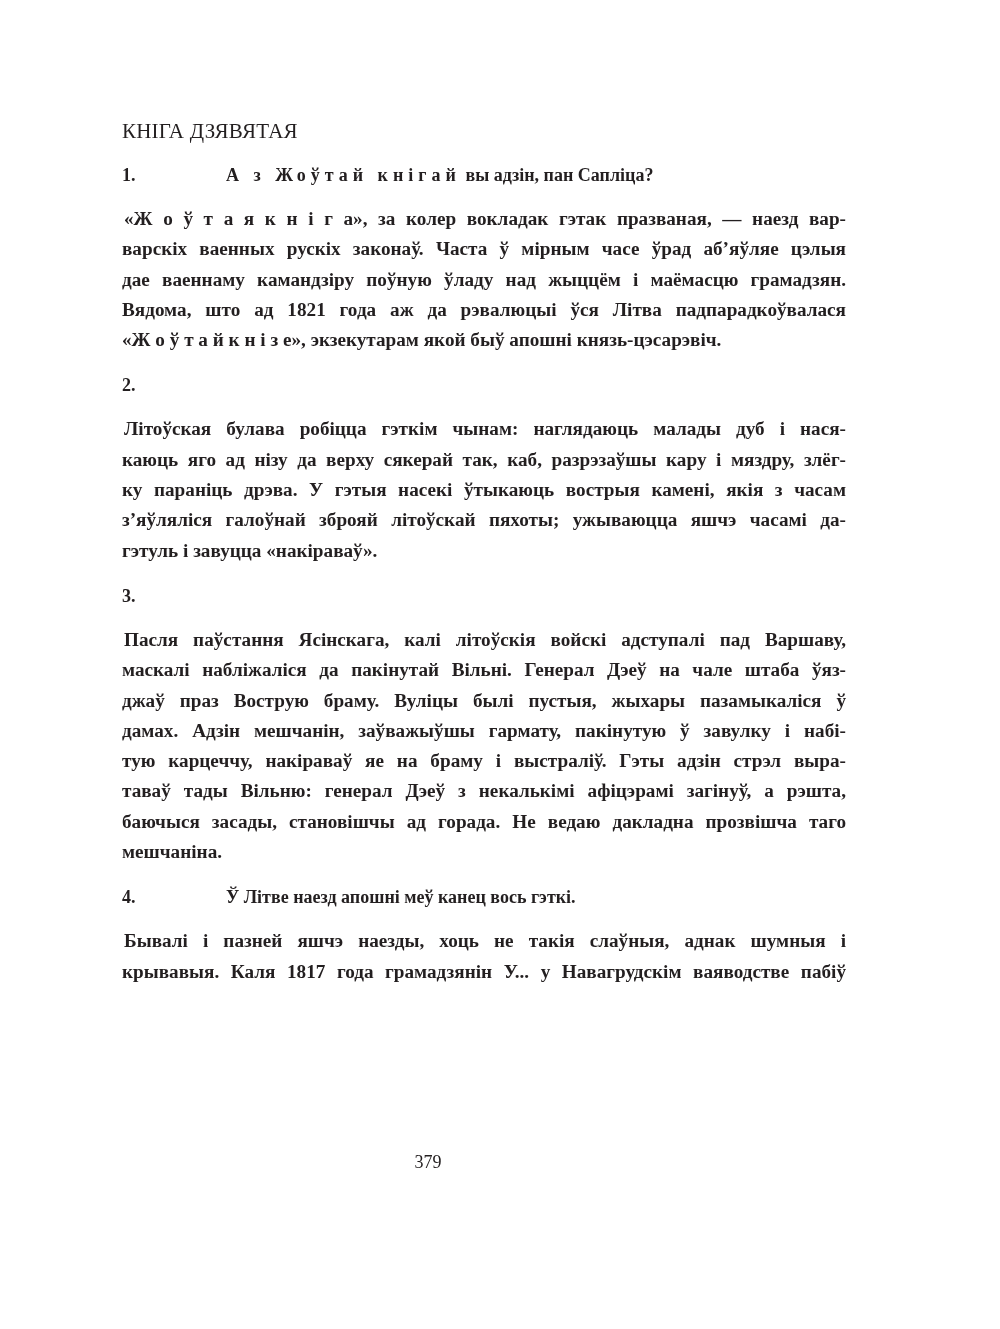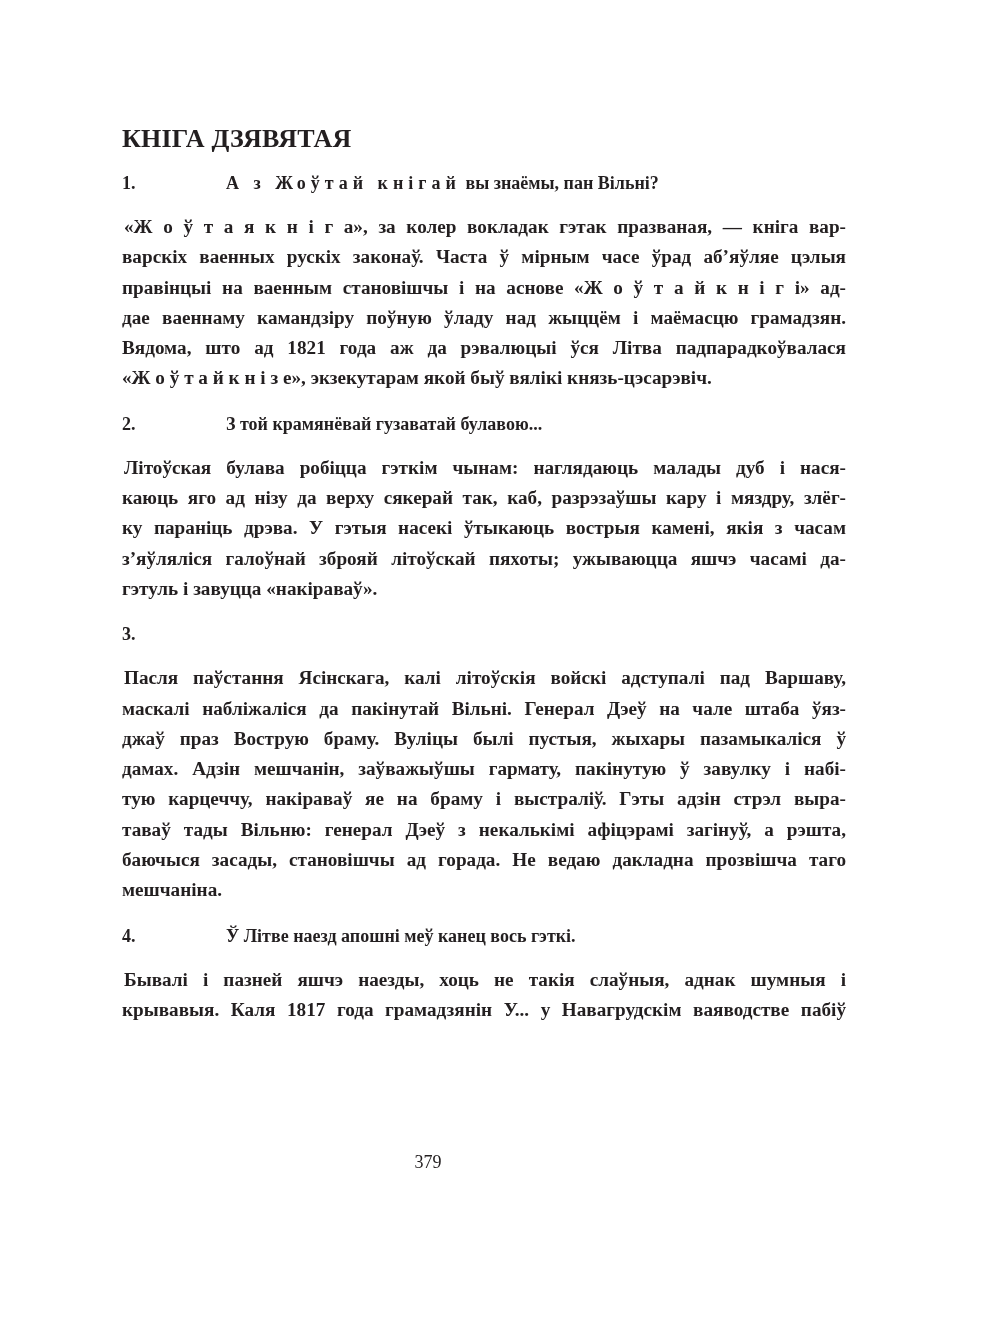--- a/index.html
+++ b/index.html
@@ -15,24 +15,24 @@
       color: #231f20;
       font-family: "Liberation Serif", "DejaVu Serif", serif;
     }
     .page {
       position: absolute;
       left: 122px;
       top: 118px;
       width: 724px;
     }
     .chapter-title {
-      font-size: 26px;
-      font-weight: bold;
+      font-size: 21px;
+      font-weight: normal;
       letter-spacing: 0.2px;
-      margin: 8px 0 17px 0;
+      margin: 0 0 17px 0;
       line-height: 26px;
     }
     .entry-head {
       display: flex;
       font-weight: bold;
       font-size: 18px;
       line-height: 29px;
       margin: 0;
     }
     .entry-num {
@@ -85,37 +85,35 @@
 </head>
 <body>
 
 <div class="page">
   <h1 class="chapter-title">КНІГА ДЗЯВЯТАЯ</h1>
 
   <div id="entries">
       <div class="entry-head">
         <span class="entry-num">1.</span>
         <span class="entry-quote">
-          <span class="quote-line"><span class="spaced">А з Жоўтай кнігай</span><span> вы знаёмы, пан Вільні?</span></span>
+          <span class="quote-line"><span class="spaced">А з Жоўтай кнігай</span><span> вы адзін, пан Сапліца?</span></span>
         </span>
       </div>
       <div class="gap-head"></div>
       <div class="para">
-        <span class="line first">«Ж о ў т а я к н і г а», за колер вокладак гэтак празваная, — кніга вар-</span>
+        <span class="line first">«Ж о ў т а я к н і г а», за колер вокладак гэтак празваная, — наезд вар-</span>
         <span class="line">варскіх ваенных рускіх законаў. Часта ў мірным часе ўрад аб’яўляе цэлыя</span>
-        <span class="line">правінцыі на ваенным становішчы і на аснове «Ж о ў т а й к н і г і» ад-</span>
         <span class="line">дае ваеннаму камандзіру поўную ўладу над жыццём і маёмасцю грамадзян.</span>
         <span class="line">Вядома, што ад 1821 года аж да рэвалюцыі ўся Літва падпарадкоўвалася</span>
-        <span class="line last">«Ж о ў т а й к н і з е», экзекутарам якой быў вялікі князь-цэсарэвіч.</span>
+        <span class="line last">«Ж о ў т а й к н і з е», экзекутарам якой быў апошні князь-цэсарэвіч.</span>
       </div>
       <div class="gap-para"></div>
       <div class="entry-head">
         <span class="entry-num">2.</span>
         <span class="entry-quote">
-          <span class="quote-line"><span>З той крамянёвай гузаватай булавою...</span></span>
         </span>
       </div>
       <div class="gap-head"></div>
       <div class="para">
         <span class="line first">Літоўская булава робіцца гэткім чынам: наглядаюць малады дуб і нася-</span>
         <span class="line">каюць яго ад нізу да верху сякерай так, каб, разрэзаўшы кару і мяздру, злёг-</span>
         <span class="line">ку параніць дрэва. У гэтыя насекі ўтыкаюць вострыя камені, якія з часам</span>
         <span class="line">з’яўляліся галоўнай зброяй літоўскай пяхоты; ужываюцца яшчэ часамі да-</span>
         <span class="line last">гэтуль і завуцца «накіраваў».</span>
       </div>

